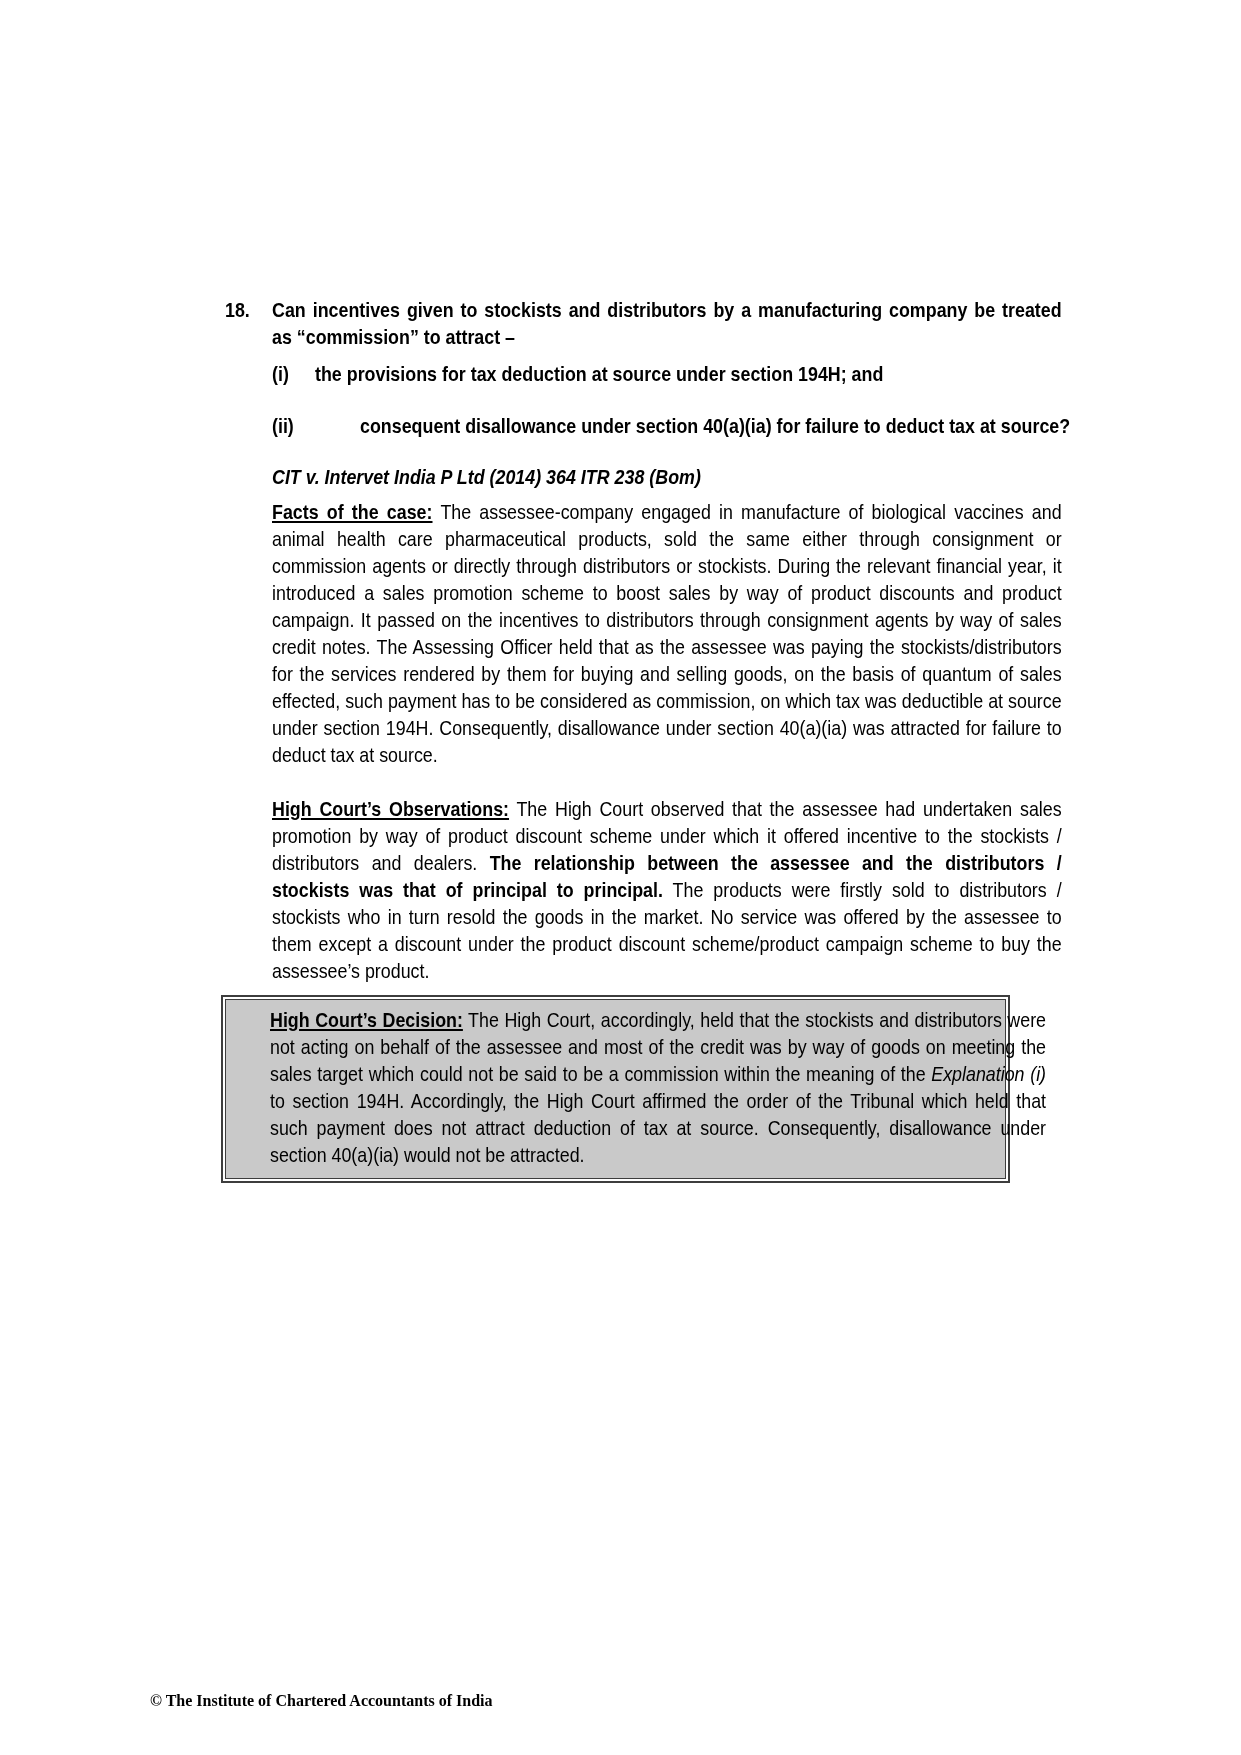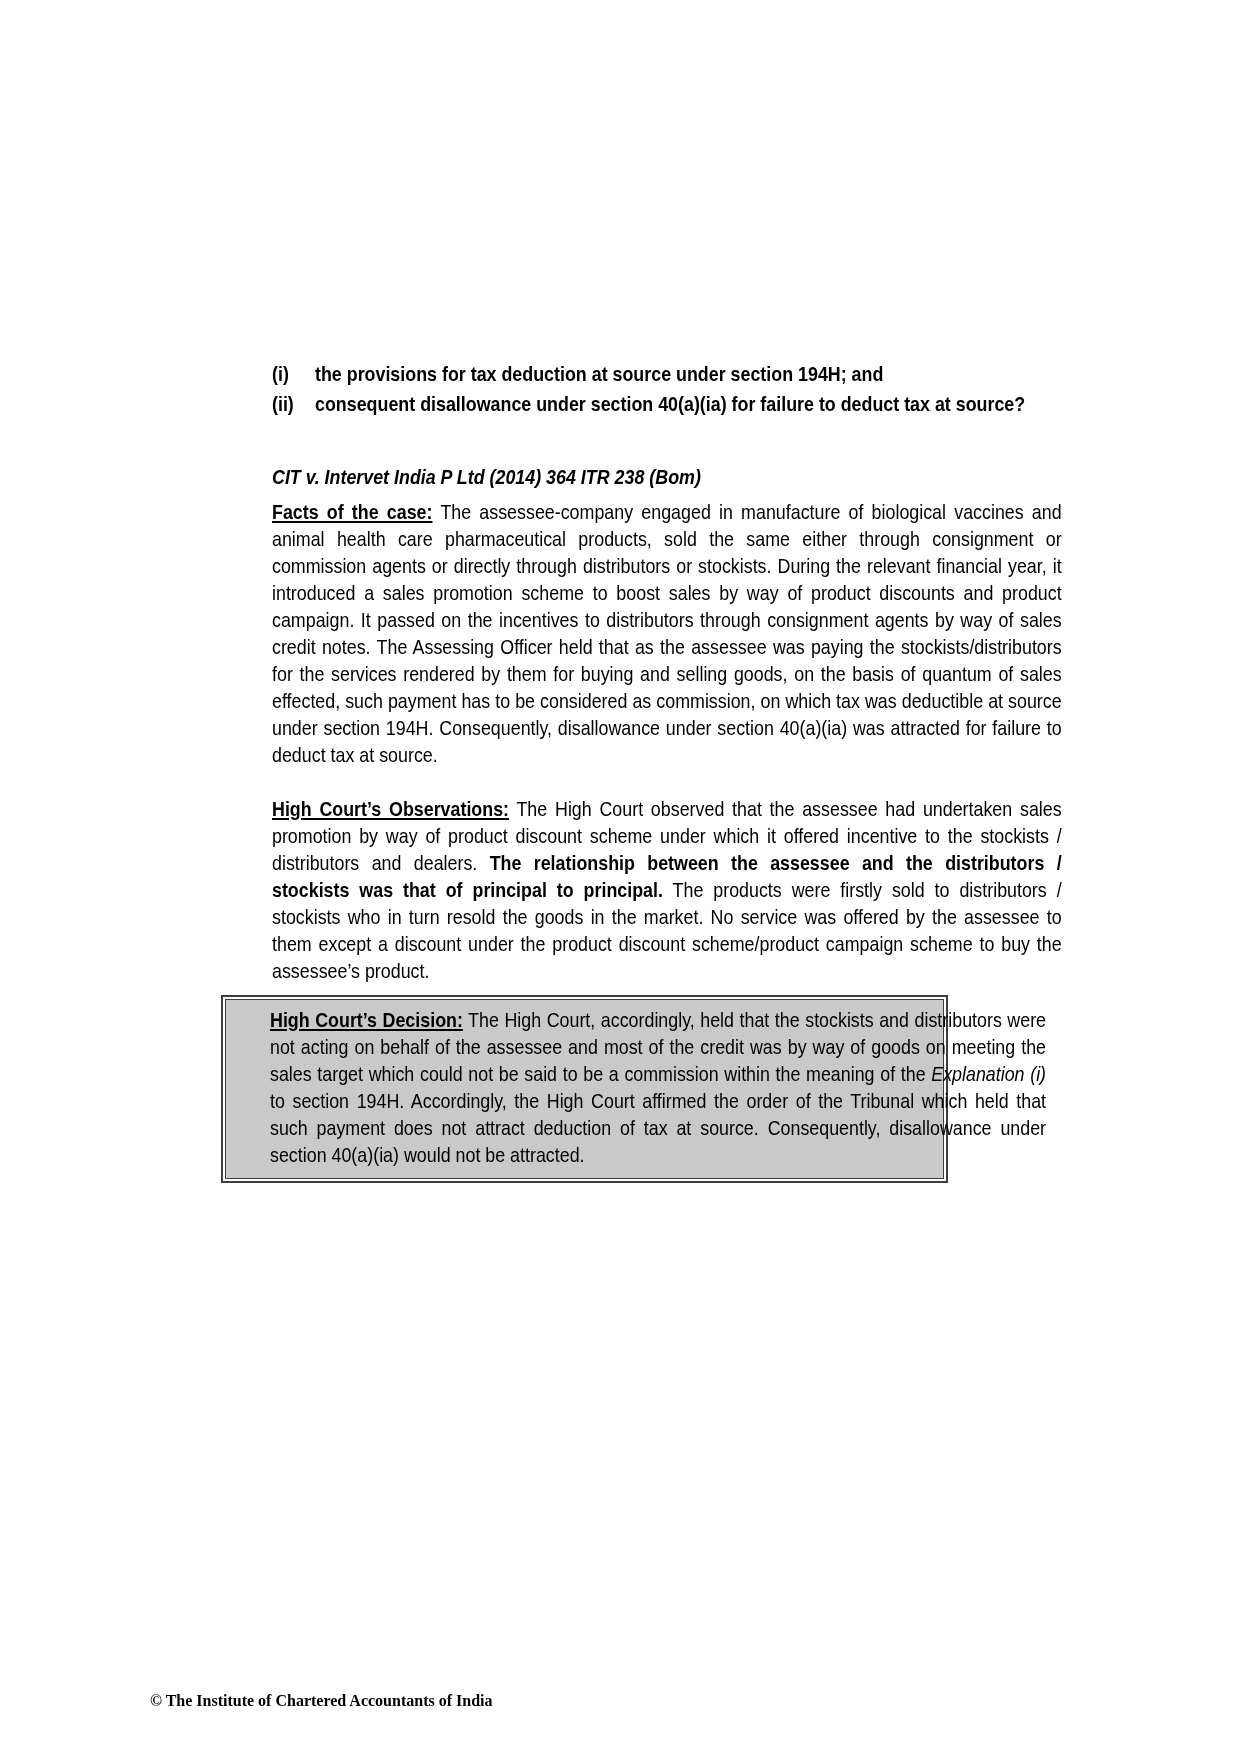--- a/index.html
+++ b/index.html
@@ -31,35 +31,35 @@
     position:absolute;right:0;top:0;font-weight:bold;
     transform:scaleX(0.85);transform-origin:100% 0;
   }
 
   .q-row{position:absolute;top:296px;left:225px;width:837px;display:flex;}
   .q-num{flex:none;width:47px;font-weight:bold;transform:scaleX(0.85);transform-origin:0 0;}
   .q-text{flex:none;width:929px;font-weight:bold;text-align:justify;transform:scaleX(0.85);transform-origin:0 0;}
 
   .item{position:absolute;left:272px;display:flex;}
   .item-i{top:360px;}
-  .item-ii{top:390px;}
+  .item-ii{top:412px;gap:45px;}
   .item-marker{flex:none;width:43px;font-weight:bold;transform:scaleX(0.85);transform-origin:0 0;}
   .item-text{flex:none;width:879px;font-weight:bold;text-align:justify;transform:scaleX(0.85);transform-origin:0 0;}
 
   .citation{
     position:absolute;top:463px;left:272px;width:929px;
     font-weight:bold;font-style:italic;white-space:nowrap;
   }
 
   .para{position:absolute;left:272px;width:929px;text-align:justify;}
   .para-facts{top:498px;}
   .para-observations{top:795px;}
 
   .decision-box{
-    position:absolute;top:999px;left:225px;width:719px;
+    position:absolute;top:999px;left:225px;width:781px;
     box-sizing:border-box;
     background:var(--box-background);
     border:1px solid var(--box-border);
     outline:2px solid var(--box-border);
     outline-offset:2px;
     padding:6px 12px 10px 44px;
   }
   .box-text{width:913px;text-align:justify;transform:scaleX(0.85);transform-origin:0 0;}
 
   .footer{
@@ -72,20 +72,24 @@
   .run-bold{font-weight:bold;}
   .run-bold-underline{font-weight:bold;text-decoration:underline;}
   .run-italic{font-style:italic;}
 </style>
 </head>
 <body>
 
 <div class="page">
 
 
+  <div class="q-row">
+    <div class="q-num">18.</div>
+    <div class="q-text">Can incentives given to stockists and distributors by a manufacturing company be treated as “commission” to attract –</div>
+  </div>
 
   <div class="item item-i">
     <div class="item-marker">(i)</div>
     <div class="item-text">the provisions for tax deduction at source under section 194H; and</div>
   </div>
 
   <div class="item item-ii">
     <div class="item-marker">(ii)</div>
     <div class="item-text">consequent  disallowance under section 40(a)(ia) for failure to deduct tax at source?</div>
   </div>

